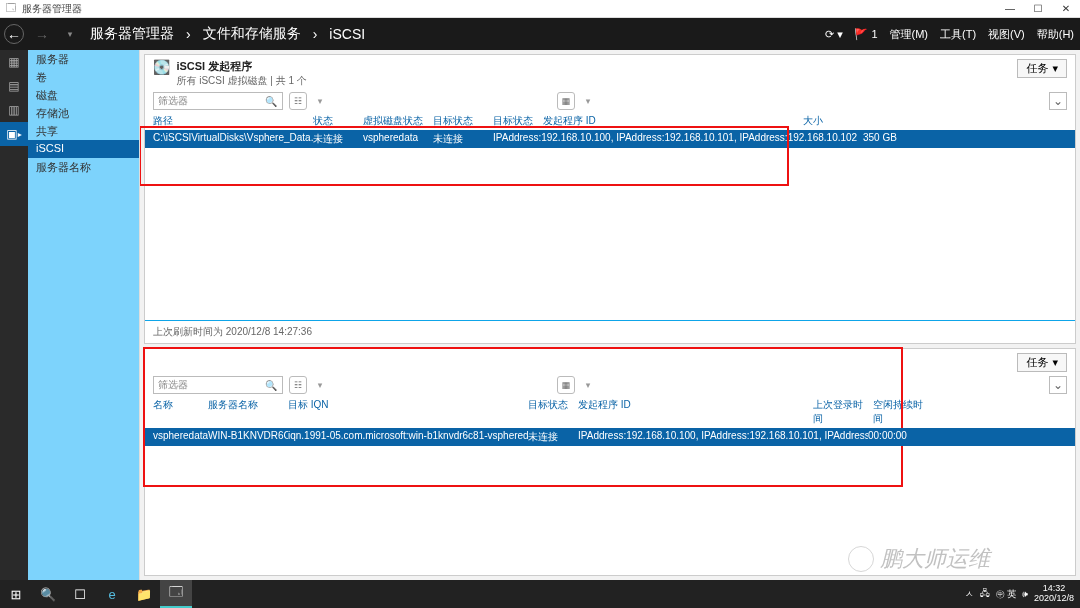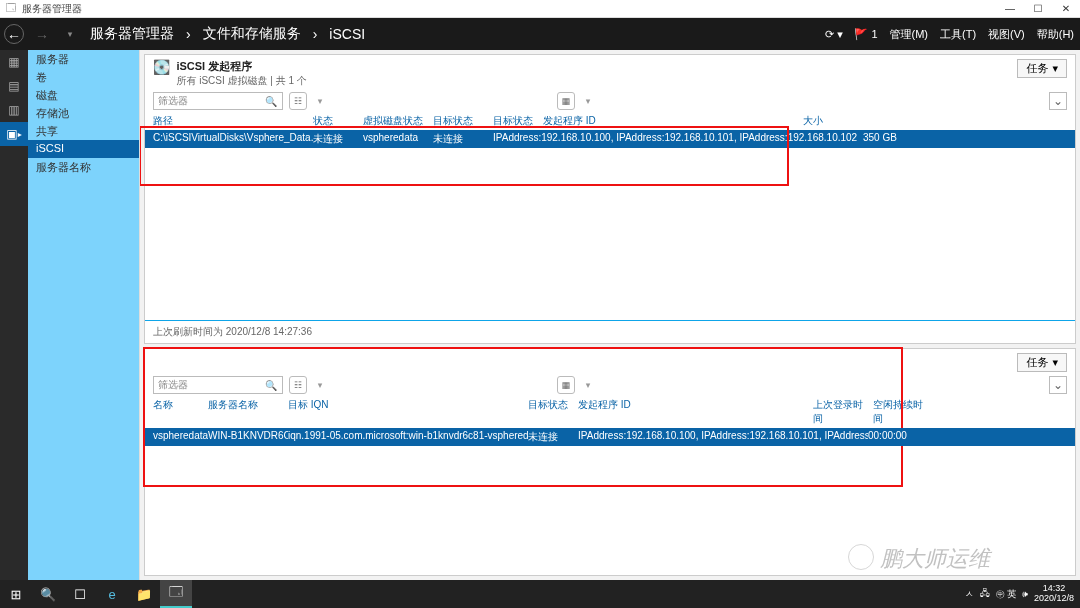--- a/index.html
+++ b/index.html
@@ -43,21 +43,21 @@
 .row{background:#0a63a6;color:#fff;display:flex;padding:2px 8px}
 .row>div{padding-right:10px;white-space:nowrap;overflow:hidden}
 .footer-note{font-size:10px;color:#666;padding:4px 8px;border-top:1px solid #0ea5e9}
 .redbox{position:absolute;border:2px solid #e11;pointer-events:none}
 .taskbar{height:28px;background:#222;display:flex;align-items:center}
 .tbic{width:32px;height:28px;display:flex;align-items:center;justify-content:center;color:#fff;font-size:13px}
 .tbic.active{background:#444;border-bottom:2px solid #4cc}
 .tbspacer{flex:1}
 .tray{display:flex;align-items:center;color:#fff;font-size:9px;gap:6px;padding-right:6px}
 .clock{display:flex;flex-direction:column;align-items:center;line-height:1.1}
-.watermark{position:absolute;right:90px;bottom:34px;font-size:22px;color:#999;opacity:.6;display:flex;gap:6px;font-style:italic}
+.watermark{position:absolute;right:90px;bottom:34px;font-size:22px;color:#999;opacity:.6;display:flex;align-items:center;gap:6px;font-style:italic}
 .wmlogo{width:26px;height:26px;border:1px solid #bbb;border-radius:50%}
 </style>
 </head>
 <body>
 
 <div class="titlebar">
   <span class="icon">🗔</span>
   <span>服务器管理器</span>
   <span class="spacer"></span>
   <div class="winbtn">—</div>

